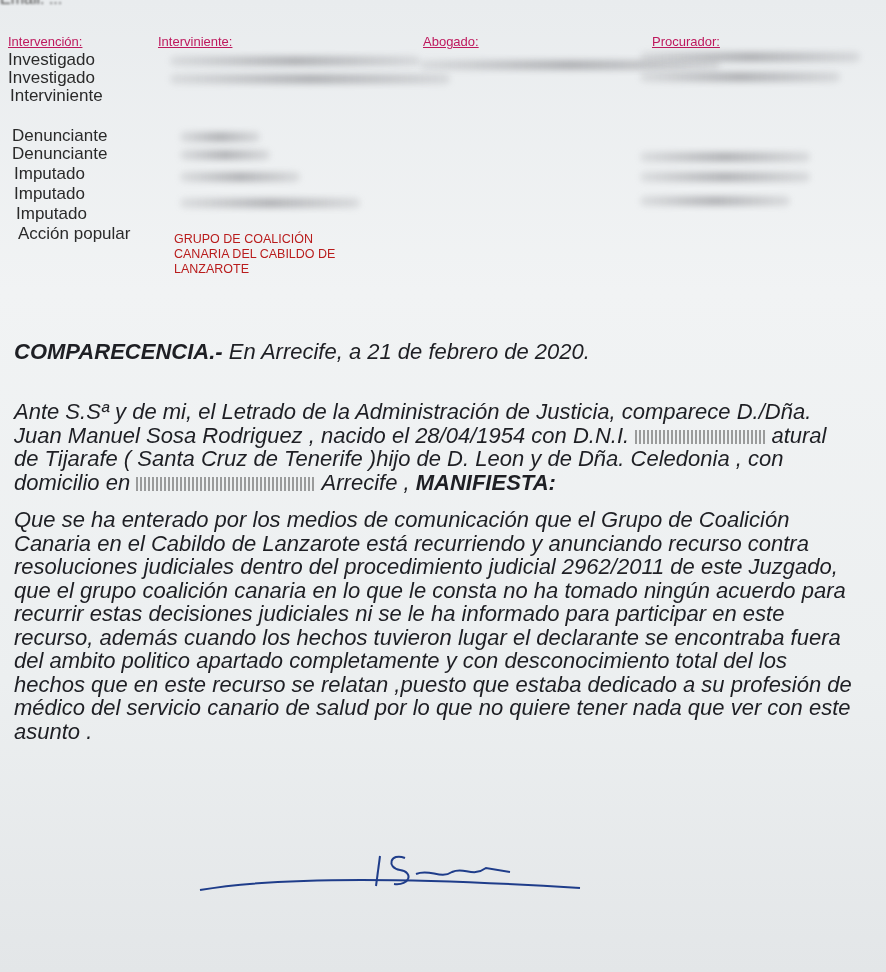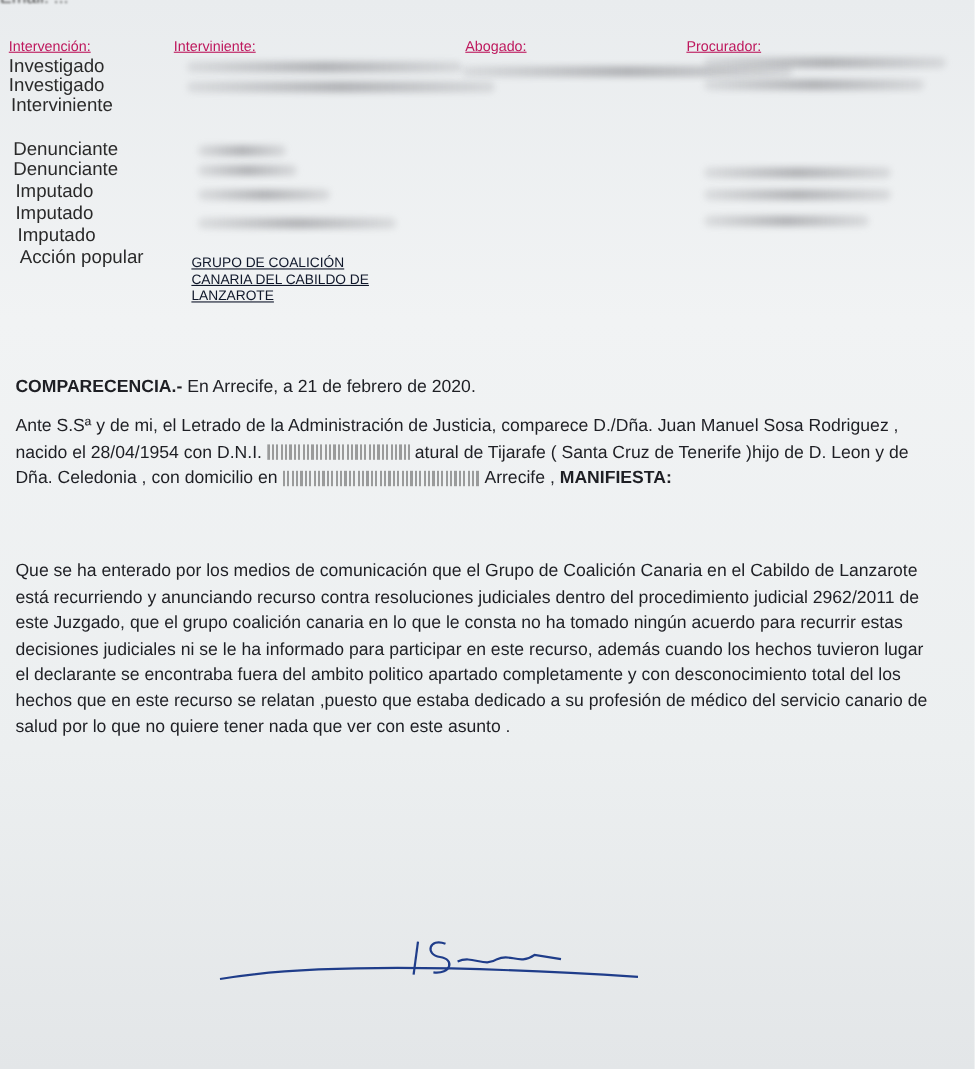--- a/index.html
+++ b/index.html
@@ -17,45 +17,46 @@
   }
   .hdr { position: absolute; top: 34px; font-size: 13px; text-decoration: underline; color: #be185d; }
   .role { position: absolute; left: 12px; font-size: 17px; color: #2a2a2a; }
   .blur {
     position: absolute; height: 10px; border-radius: 5px;
     background: linear-gradient(90deg, rgba(120,120,125,0.15), rgba(110,110,115,0.45), rgba(140,140,145,0.2));
     filter: blur(3px);
   }
   .party {
     position: absolute; left: 174px; top: 232px; font-size: 12.5px; line-height: 15px;
-    text-transform: uppercase; color: #0f172a; text-decoration: underline;
+    text-transform: uppercase; color: #b91c1c;
   }
   .body-text {
-    position: absolute; left: 14px; right: 30px; font-size: 16px; line-height: 23.5px;
+    position: absolute; left: 14px; right: 30px; font-size: 22px; line-height: 23.5px;
     color: #1e1f24;
+    font-style: italic;
   }
   .bold { font-weight: bold; }
   .sig { position: absolute; left: 190px; top: 838px; width: 400px; height: 70px; }
   .redact {
     display: inline-block; height: 14px; vertical-align: middle;
     background: repeating-linear-gradient(90deg, #555 0 2px, transparent 2px 4px);
     opacity: 0.55; filter: blur(0.6px);
   }
 </style>
 </head>
 <body>
 
 <div class="page">
 
   <div class="top-cut">Email: ...</div>
 
   <div class="hdr" style="left:8px;">Intervención:</div>
   <div class="hdr" style="left:158px;">Interviniente:</div>
   <div class="hdr" style="left:400px;margin-left:23px;">Abogado:</div>
-  <div class="hdr" style="left:624px;">Procurador:</div>
+  <div class="hdr" style="left:652px;">Procurador:</div>
 
   <div class="role" style="left:8px; top:50px;">Investigado</div>
   <div class="role" style="left:8px; top:68px;">Investigado</div>
   <div class="role" style="left:10px; top:86px;">Interviniente</div>
   <div class="role" style="left:12px; top:126px;">Denunciante</div>
   <div class="role" style="left:12px; top:144px;">Denunciante</div>
   <div class="role" style="left:14px; top:164px;">Imputado</div>
   <div class="role" style="left:14px; top:184px;">Imputado</div>
   <div class="role" style="left:16px; top:204px;">Imputado</div>
   <div class="role" style="left:18px; top:224px;text-align:center;">Acción popular</div>
@@ -72,21 +73,21 @@
   <div class="blur" style="left:640px; top:152px; width:170px;"></div>
   <div class="blur" style="left:640px; top:172px; width:170px;"></div>
   <div class="blur" style="left:640px; top:196px; width:150px;"></div>
 
   <div class="party" style="width:170px;">GRUPO DE COALICIÓN CANARIA DEL CABILDO DE LANZAROTE</div>
 
   <div class="body-text" style="top:340px;">
     <span class="bold">COMPARECENCIA.-</span><span> En Arrecife, a 21 de febrero de 2020.</span>
   </div>
 
-  <div class="body-text" style="top:376px;">
+  <div class="body-text" style="top:400px;">
     <span>Ante S.Sª y de mi, el Letrado de la Administración de Justicia, comparece D./Dña. Juan Manuel Sosa Rodriguez , nacido el 28/04/1954 con D.N.I. </span><span class="redact" style="width:130px;"></span><span> atural de Tijarafe ( Santa Cruz de Tenerife )hijo de D. Leon y de Dña. Celedonia , con domicilio en </span><span class="redact" style="width:180px;"></span><span> Arrecife , </span><span class="bold">MANIFIESTA:</span>
   </div>
 
   <div class="body-text" style="top:508px;">Que se ha enterado por los medios de comunicación que el Grupo de Coalición Canaria en el Cabildo de Lanzarote está recurriendo y anunciando recurso contra resoluciones judiciales dentro del procedimiento judicial 2962/2011 de este Juzgado, que el grupo coalición canaria en lo que le consta no ha tomado ningún acuerdo para recurrir estas decisiones judiciales ni se le ha informado para participar en este recurso, además cuando los hechos tuvieron lugar el declarante se encontraba fuera del ambito politico apartado completamente y con desconocimiento total del los hechos que en este recurso se relatan ,puesto que estaba dedicado a su profesión de médico del servicio canario de salud por lo que no quiere tener nada que ver con este asunto .</div>
 
 
   <svg class="sig" viewBox="0 0 400 70">
     <path d="M10 52 C 80 40, 200 38, 390 50" stroke="#1f3d8a" stroke-width="2" fill="none"></path>
     <path d="M190 18 L 186 48" stroke="#1f3d8a" stroke-width="2" fill="none"></path>
     <path d="M215 20 C 200 14, 196 30, 210 32 C 224 34, 220 48, 204 46" stroke="#1f3d8a" stroke-width="2" fill="none"></path>

